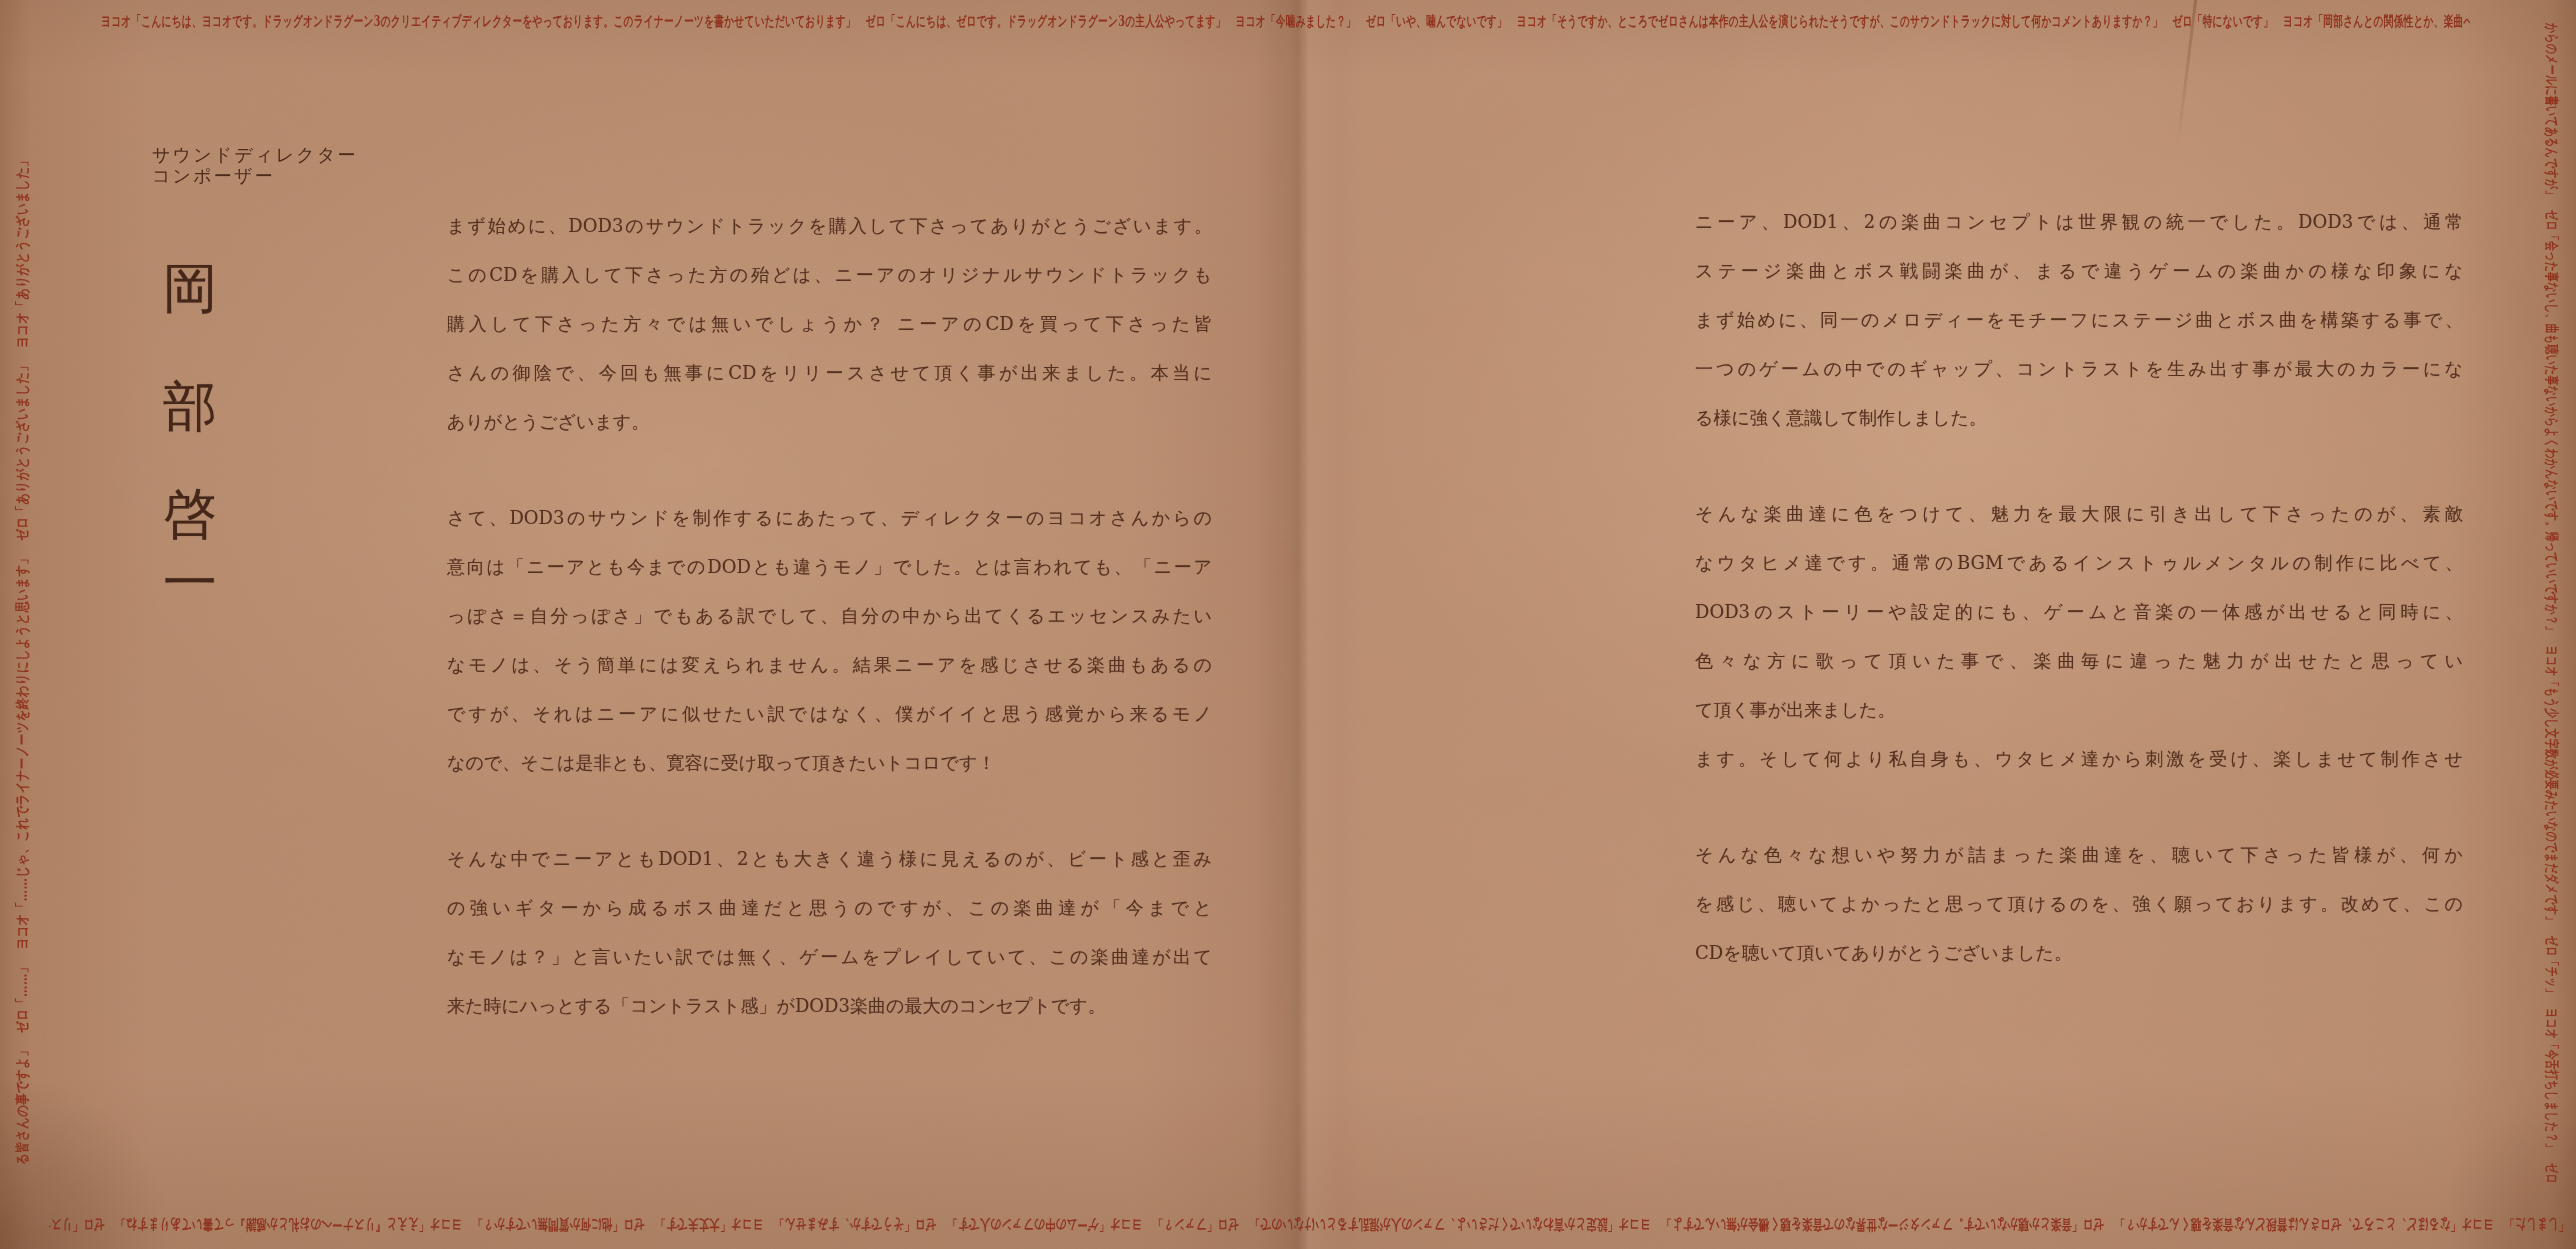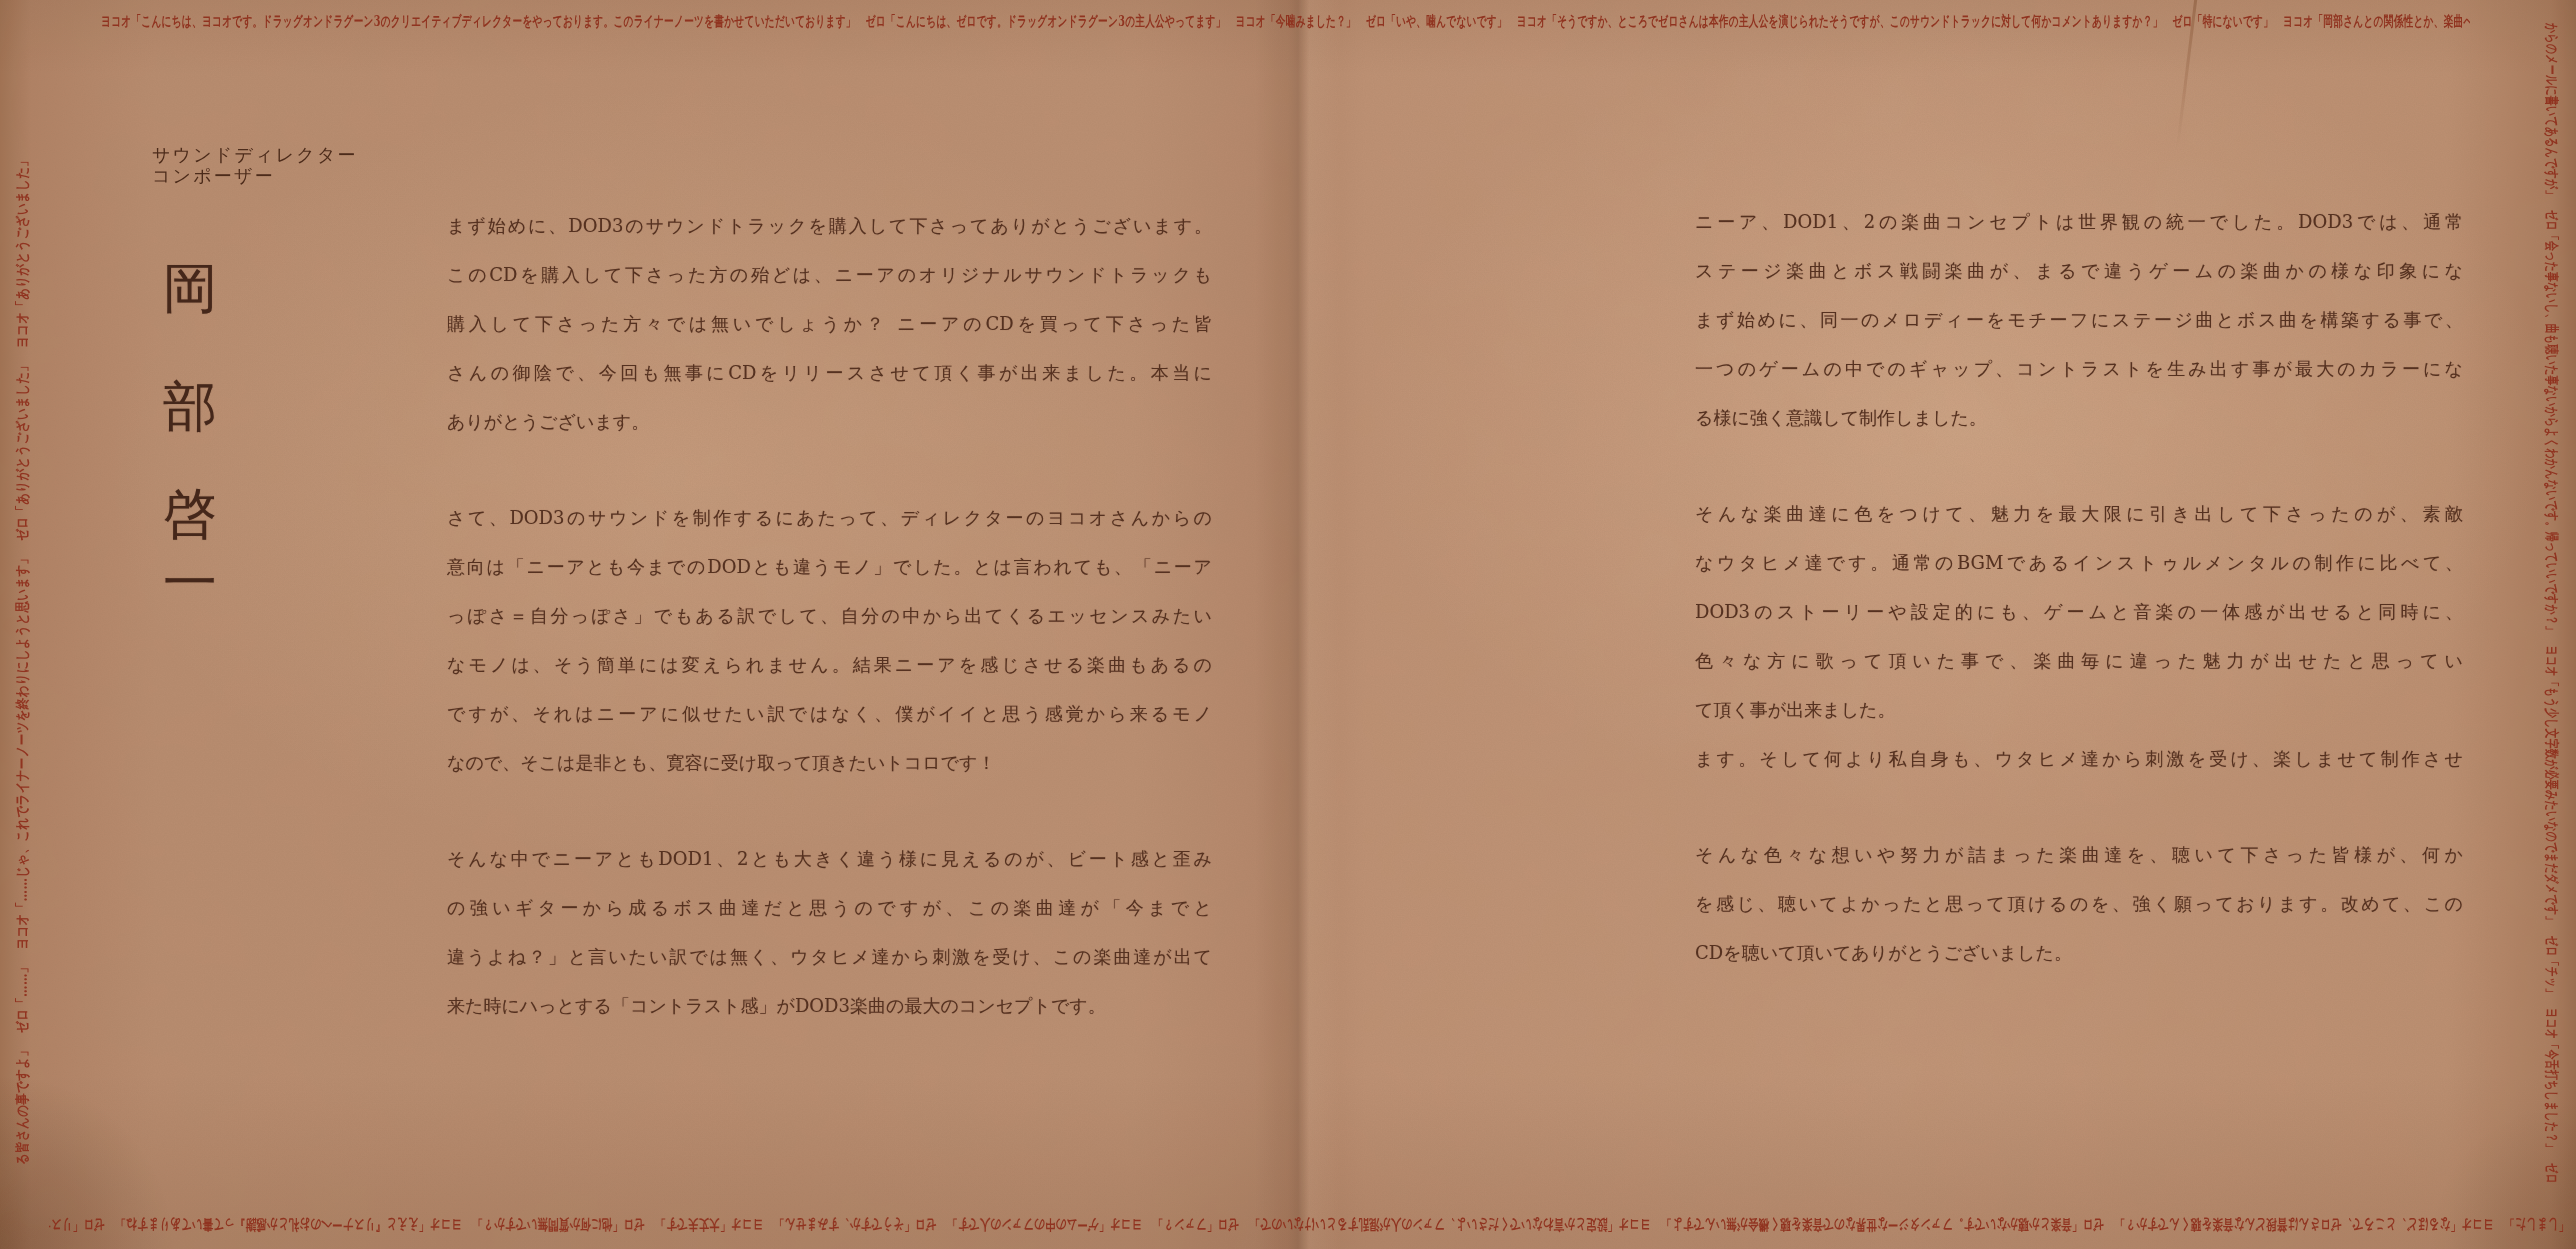--- a/index.html
+++ b/index.html
@@ -113,21 +113,21 @@
         <div class="tline">さて、DOD3のサウンドを制作するにあたって、ディレクターのヨコオさんからの</div>
         <div class="tline">意向は「ニーアとも今までのDODとも違うモノ」でした。とは言われても、「ニーア</div>
         <div class="tline">っぽさ＝自分っぽさ」でもある訳でして、自分の中から出てくるエッセンスみたい</div>
         <div class="tline">なモノは、そう簡単には変えられません。結果ニーアを感じさせる楽曲もあるの</div>
         <div class="tline">ですが、それはニーアに似せたい訳ではなく、僕がイイと思う感覚から来るモノ</div>
         <div class="tline tlast">なので、そこは是非とも、寛容に受け取って頂きたいトコロです！</div>
       </div>
       <div class="para">
         <div class="tline">そんな中でニーアともDOD1、2とも大きく違う様に見えるのが、ビート感と歪み</div>
         <div class="tline">の強いギターから成るボス曲達だと思うのですが、この楽曲達が「今までと</div>
-        <div class="tline">違うよね？」と言いたい訳では無く、ウタヒメ達から刺激を受け、この楽曲達が出て</div>
+        <div class="tline">なモノは？」と言いたい訳では無く、ゲームをプレイしていて、この楽曲達が出て</div>
         <div class="tline tlast">来た時にハっとする「コントラスト感」がDOD3楽曲の最大のコンセプトです。</div>
       </div>
     </div>
   <div class="col col-right">
       <div class="para">
         <div class="tline">ニーア、DOD1、2の楽曲コンセプトは世界観の統一でした。DOD3では、通常</div>
         <div class="tline">ステージ楽曲とボス戦闘楽曲が、まるで違うゲームの楽曲かの様な印象にな</div>
         <div class="tline">まず始めに、同一のメロディーをモチーフにステージ曲とボス曲を構築する事で、</div>
         <div class="tline">一つのゲームの中でのギャップ、コントラストを生み出す事が最大のカラーにな</div>
         <div class="tline tlast">る様に強く意識して制作しました。</div>

